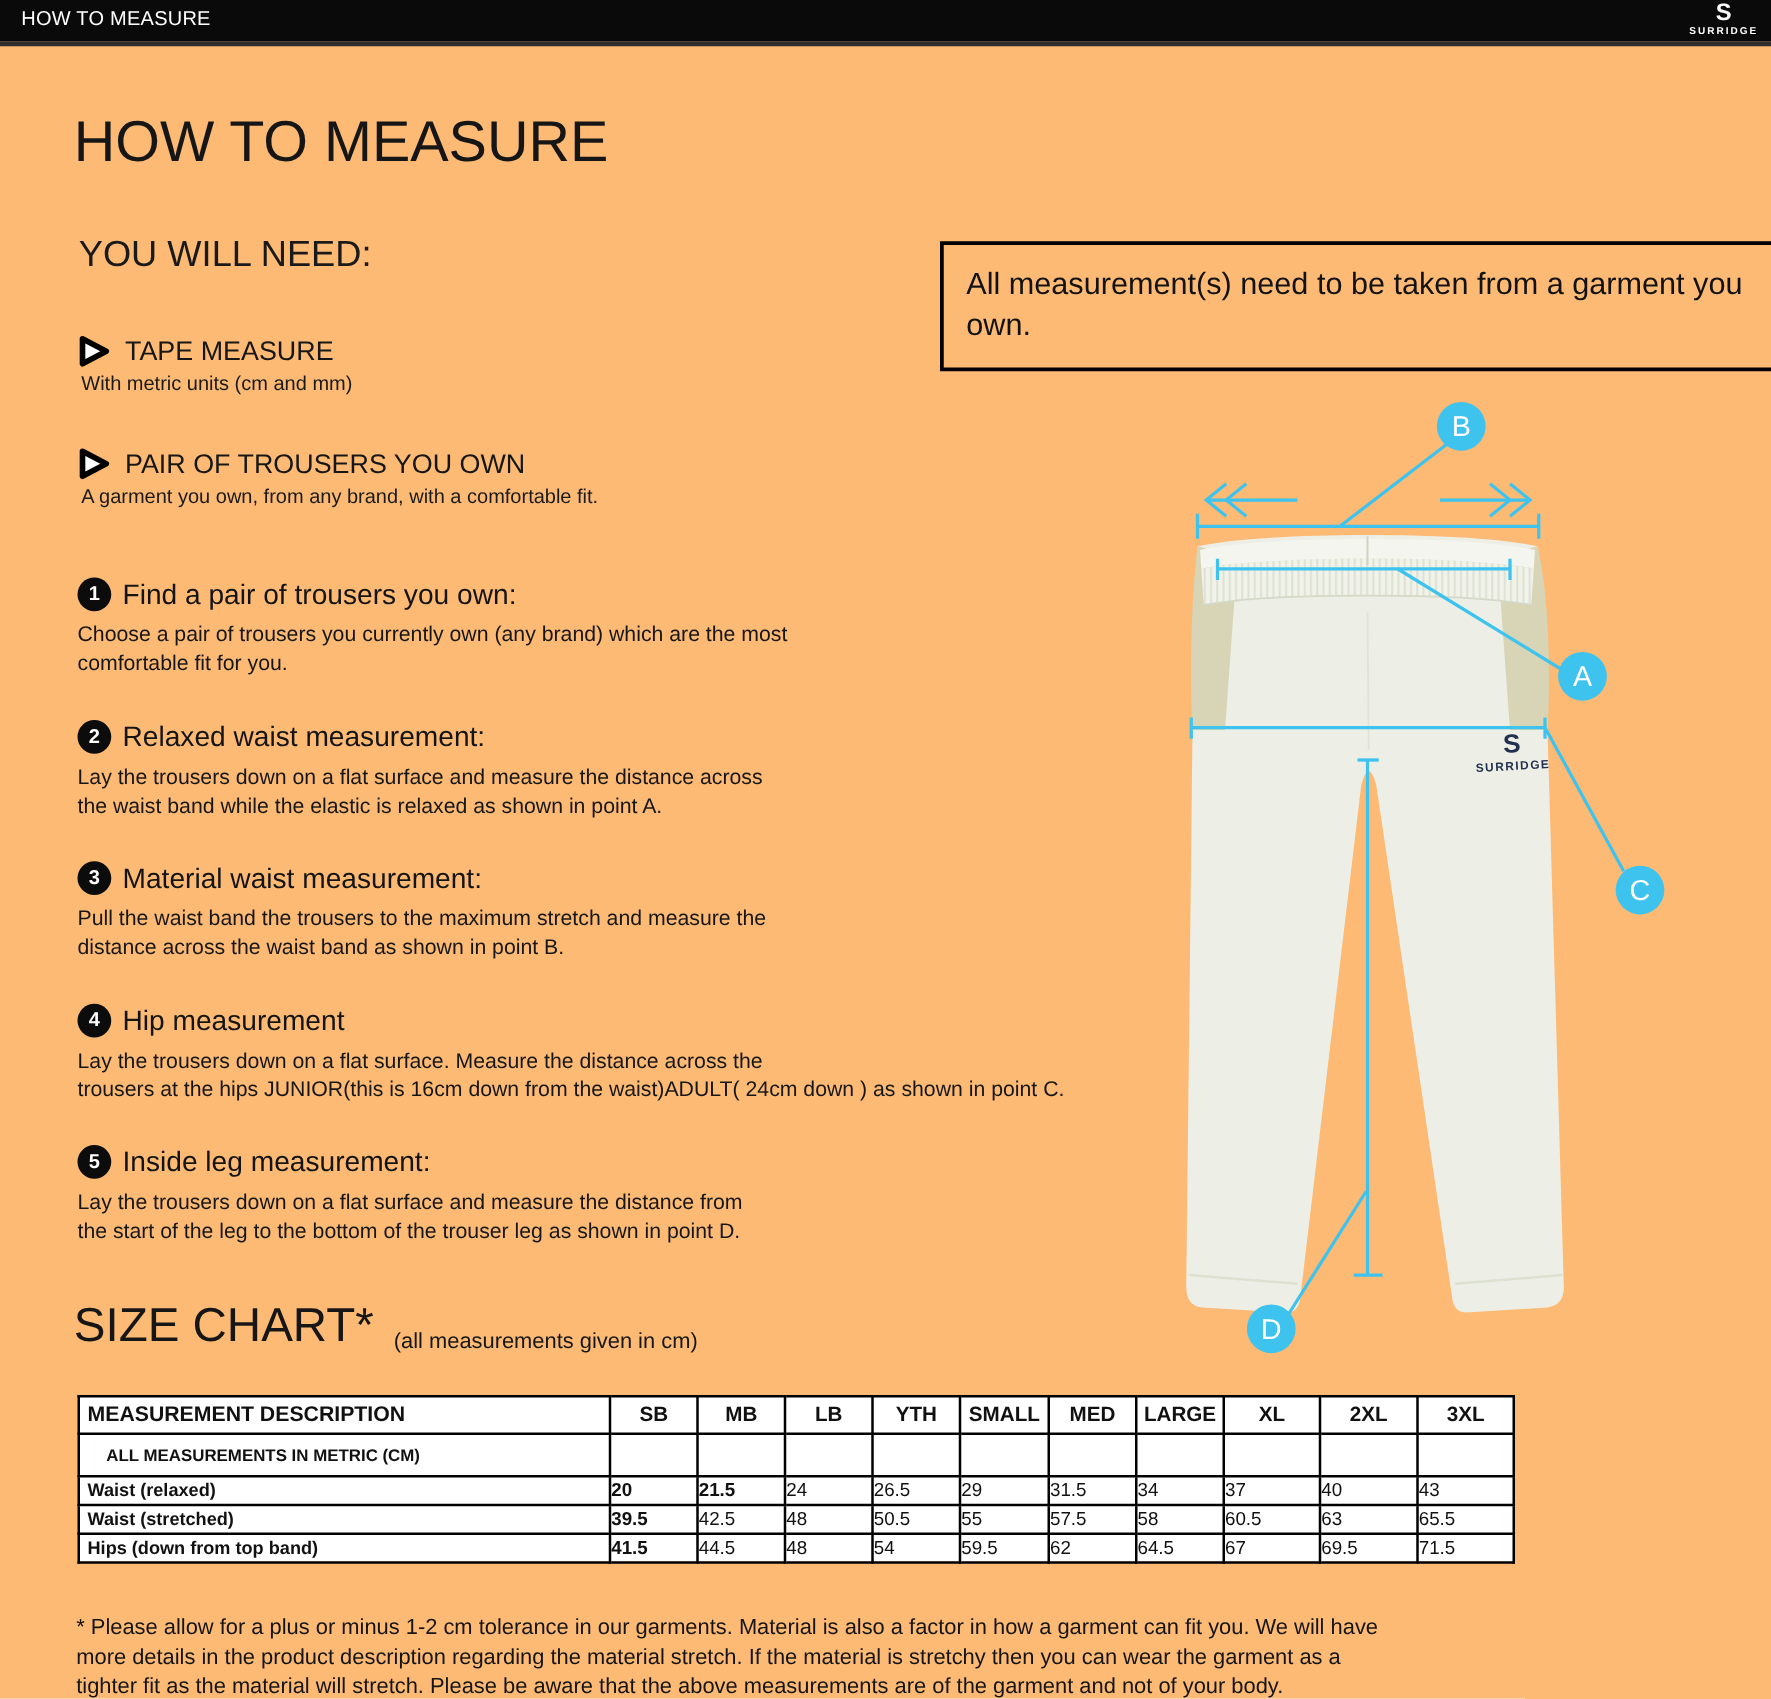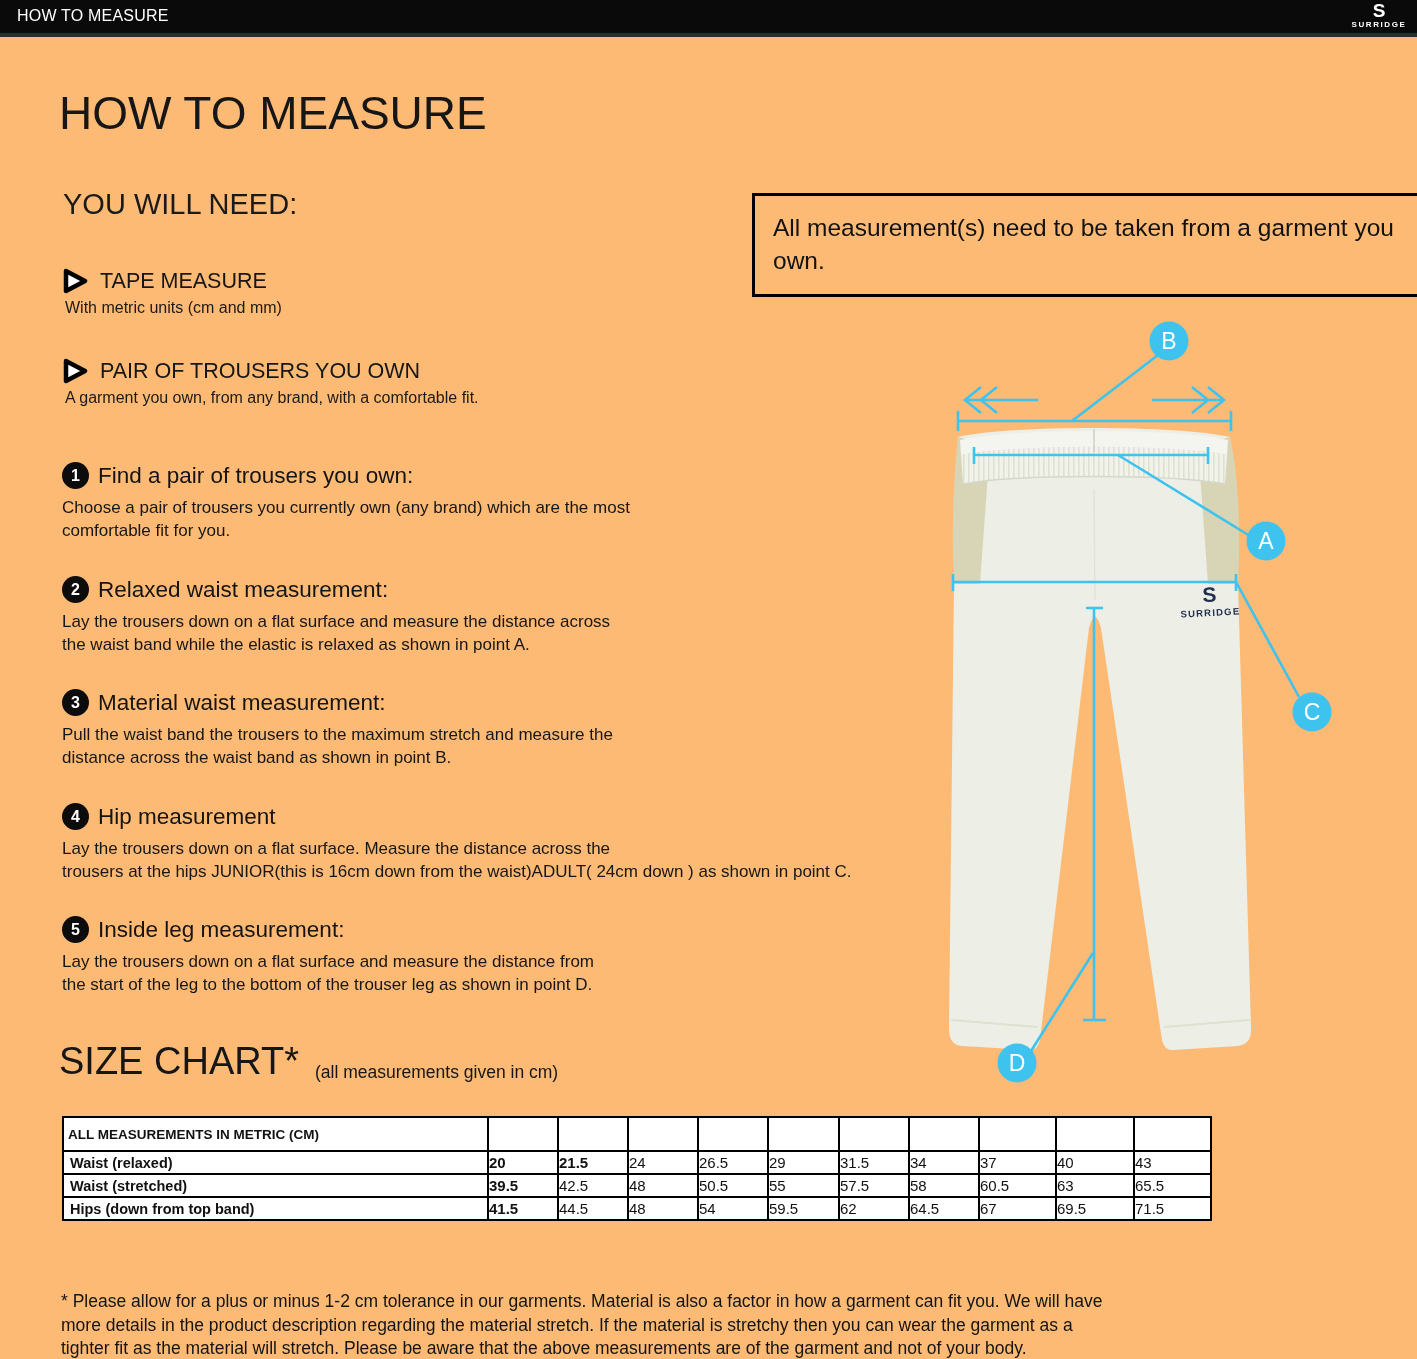--- a/index.html
+++ b/index.html
@@ -47,21 +47,21 @@
   .figure { position:absolute; left:895px; top:315px; width:475px; height:790px; }
 
   
   .size-title { position:absolute; left:59px; top:1040px; font-size:38px; color:#161616; }
   .size-note  { position:absolute; left:315px; top:1062px; font-size:17.5px; color:#161616; }
   table.size { position:absolute; left:62px; top:1116px; width:1148px;
                border-collapse:collapse; table-layout:fixed; }
   table.size th, table.size td { border:2px solid #000; padding:0; color:#111; background:#fff; }
   tr.hdr th { height:30px; font-size:16.5px; font-weight:bold; text-align:center; }
   tr.hdr th.lbl { text-align:left; padding-left:6px; font-size:17px; }
-  tr.sub td { height:34px; font-size:13.5px; font-weight:bold; text-align:left; padding-left:4px; }
+  tr.sub td { height:34px; font-size:13.5px; font-weight:bold; text-align:left; padding-left:21px; }
   tr.data td { height:23px; font-size:15px; text-align:left; }
   tr.data td.lbl { text-align:left; padding-left:6px; font-weight:bold; font-size:14.5px; }
   td.b { font-weight:bold; }
 
   
   .footnote { position:absolute; left:61px; top:1290px; width:1330px;
               font-size:17.5px; line-height:23.5px; color:#141414; white-space:pre-line; }
 </style>
 </head>
 <body>
@@ -246,20 +246,33 @@
         <col style="width:70px">
       <col style="width:70px">
         <col style="width:71px">
         <col style="width:70px">
         <col style="width:70px">
       <col style="width:77px">
         <col style="width:78px">
         <col style="width:77px">
     </colgroup>
     <tbody>
+        <tr class="hdr">
+      <th class="lbl">MEASUREMENT DESCRIPTION</th>
+      <th>SB</th>
+      <th>MB</th>
+      <th>LB</th>
+      <th>YTH</th>
+      <th>SMALL</th>
+      <th>MED</th>
+      <th>LARGE</th>
+      <th>XL</th>
+      <th>2XL</th>
+      <th>3XL</th>
+    </tr>
     <tr class="sub">
       <td>ALL MEASUREMENTS IN METRIC (CM)</td>
       <td></td>
           <td></td>
       <td></td>
           <td></td>
       <td></td>
           <td></td>
       <td></td>
           <td></td>

